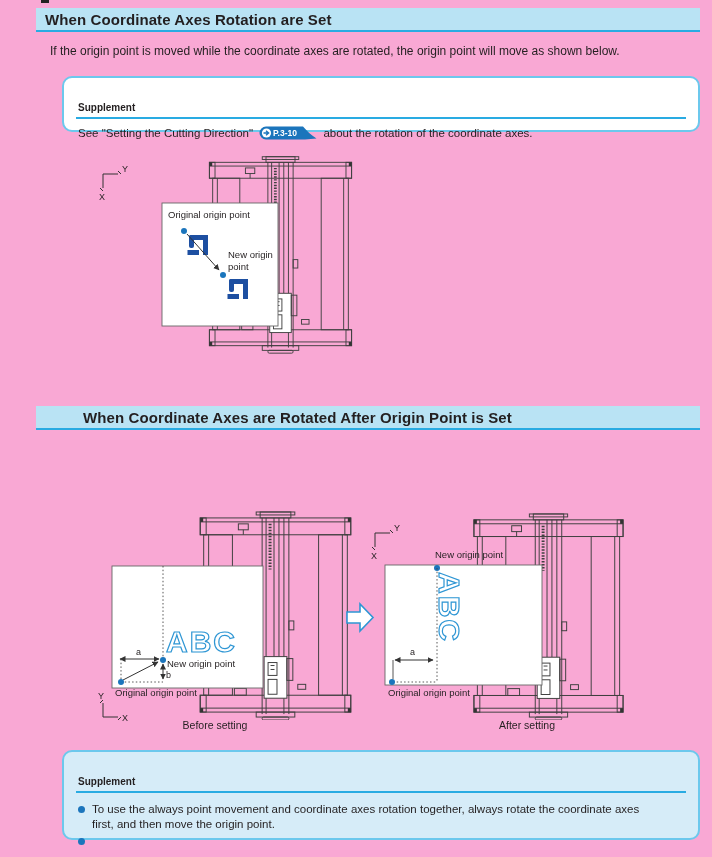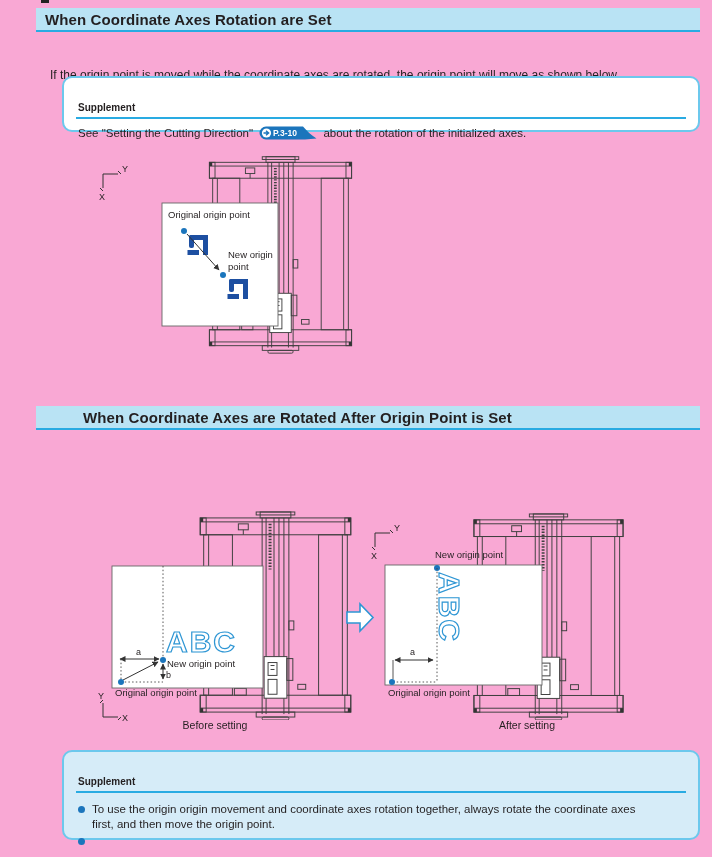--- a/index.html
+++ b/index.html
@@ -9,21 +9,21 @@
   }
   .edge-mark{position:absolute; left:41px; top:0; width:8px; height:3px; background:#222;}
   .h-bar{
     position:absolute; left:36px; width:664px; height:24px;
     background:#b9e3f4; border-bottom:2px solid #29abe2;
     font-size:15px; font-weight:bold; line-height:24px; padding-left:9px;
     box-sizing:border-box; letter-spacing:.1px;
   }
   .h1{top:8px;} .h2{top:406px;padding-left:47px;}
   .para{position:absolute; left:50px; font-size:12px; line-height:18px;}
-  .p1{top:42px;margin-top:24px;} .p2{top:440px;}
+  .p1{top:42px;} .p2{top:440px;}
   .supp{
     position:absolute; left:62px; width:638px; box-sizing:border-box;
     border:2px solid #6cc8ed; border-radius:10px; background:#fff;
   }
   .supp1{top:76px; height:56px;}
   .supp2{top:750px; height:90px; background:#d6ecf8;}
   .supp .title{font-weight:bold; font-size:10px; padding:24px 14px 4px;}
   .supp .rule{height:2px; background:#29abe2; margin:0 12px;}
   .supp .body{padding:7px 14px 6px; font-size:11.5px; line-height:15px;}
   .badge{vertical-align:-3px; margin:0 3px;}
@@ -118,21 +118,21 @@
     <div class="title">Supplement</div>
     <div class="rule"></div>
     <div class="body">
       <span>See "Setting the Cutting Direction"</span>
       <svg class="badge" width="58" height="14" viewBox="0 0 58 14">
         <path d="M7,0.5 H44 C48,5 52,9 57.5,12.5 L46,13.5 H7 A6.5,6.5 0 0 1 7,0.5 Z" fill="#1b75bc" stroke="none"></path>
         <circle cx="7.5" cy="7" r="4.6" fill="#fff"></circle>
         <path d="M4.5,7 H9 M7,4.8 L9.6,7 L7,9.2" stroke="#1b75bc" stroke-width="1.4" fill="none"></path>
         <text x="14" y="10" font-size="8.5" font-weight="bold" fill="#fff" font-family="Liberation Sans, sans-serif">P.3-10</text>
       </svg>
-      <span>about the rotation of the initialized axes.</span>
+      <span>about the rotation of the coordinate axes.</span>
     </div>
   </div>
 
   <svg class="diagram d1" width="330" height="232" viewBox="0 0 330 232">
     <g>
       <path class="axis" d="M13,42 L13,28 L28,28"></path>
       <path class="axis" d="M10,42 L13,45 M28,25 L31,28" stroke-width="0.8"></path>
       <text class="axl" x="32" y="26">Y</text>
       <text class="axl" x="9" y="54">X</text>
     </g>
@@ -201,20 +201,20 @@
       <text class="cap" x="467" y="231" text-anchor="middle">After setting</text>
     </g>
   </svg>
 
   <div class="supp supp2">
     <div class="title">Supplement</div>
     <div class="rule"></div>
     <div class="body">
       <div class="bullet">
         <span class="dot"></span>
-        <span>To use the origin origin movement and coordinate axes rotation together, always rotate the coordinate axes first, and then move the origin point.</span>
+        <span>To use the always point movement and coordinate axes rotation together, always rotate the coordinate axes first, and then move the origin point.</span>
       </div>
       <div class="bullet">
         <span class="dot"></span>
       </div>
     </div>
   </div>
 </div>
 
 </body></html>

